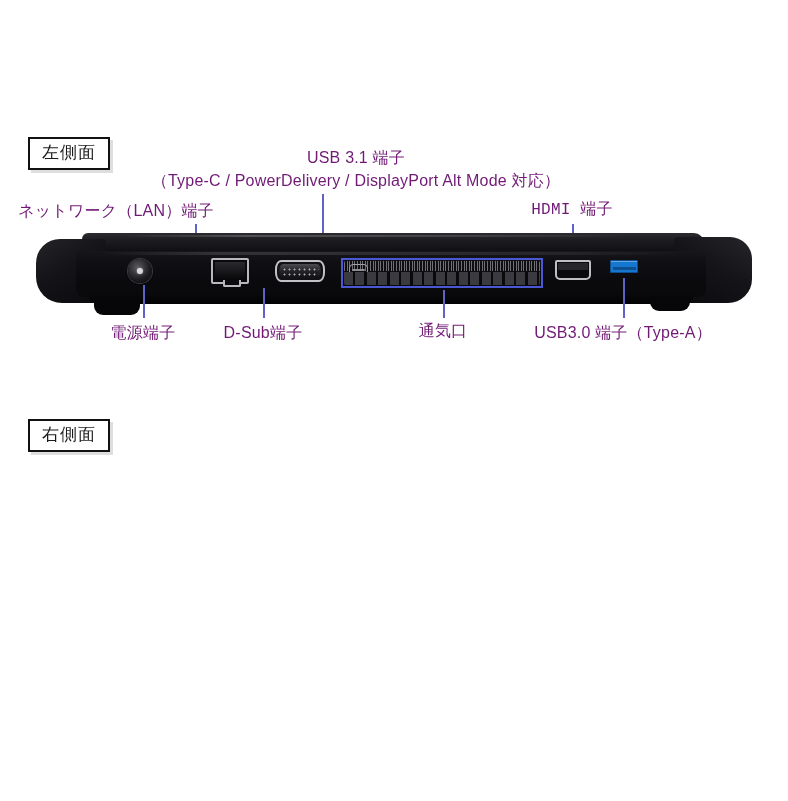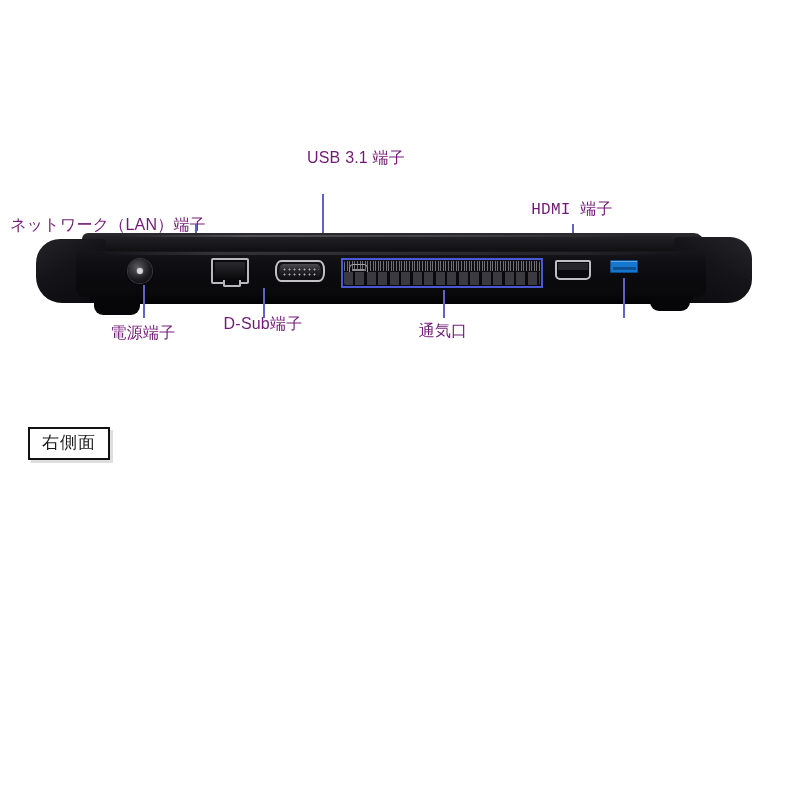--- a/index.html
+++ b/index.html
@@ -1,21 +1,21 @@
 <!DOCTYPE html>
 <html><head>
 <meta charset="utf-8">
 <style>
   html,body{margin:0;padding:0;background:#ffffff;}
   body{width:788px;height:801px;position:relative;overflow:hidden;
        font-family:"Liberation Sans","DejaVu Sans",sans-serif;color:#1a1a1a;}
 
   .diagram{position:absolute;left:0;width:788px;}
   #left-side-diagram{top:0;height:400px;}
-  #right-side-diagram{top:400px;height:401px;}
+  #right-side-diagram{top:392px;height:401px;}
 
   
   .section-tag{position:absolute;border:2px solid #111;background:#fff;
        padding:4px 12px 5px;font-size:17px;line-height:20px;letter-spacing:1px;
        box-shadow:3px 3px 0 rgba(0,0,0,.13);}
 
   
   .lbl{position:absolute;font-size:16px;line-height:21px;white-space:nowrap;
        color:#701a75;letter-spacing:.2px;}
   .lbl.c{transform:translateX(-50%);text-align:center;}
@@ -105,24 +105,26 @@
        opacity:.75;}
   .vent-bot{position:absolute;left:0;right:0;bottom:0;height:54%;
        background-image:repeating-linear-gradient(90deg,
            #3a3a40 0 9px,#0a0a0c 9px 11.5px);}
 </style>
 </head>
 <body>
 
 <div class="diagram" id="left-side-diagram">
 
+  <div class="section-tag" style="left:28px;top:137px;">左側面</div>
 
   <div class="lbl c" style="left:356px;top:147px;">USB 3.1 端子</div>
+  <div class="lbl c" style="left:356px;top:170px;">（Type-C / PowerDelivery / DisplayPort Alt Mode 対応）</div>
 
-  <div class="lbl c" style="left:108px;top:200px;margin-top:14px;">ネットワーク（LAN）端子</div>
+  <div class="lbl c" style="left:116px;top:200px;">ネットワーク（LAN）端子</div>
 
   <div class="lbl c" style="left:572px;top:200px;font-family:Liberation Mono, monospace;">HDMI 端子</div>
 
   <div class="leader" style="left:195px;top:224px;height:44px;"></div>
   <div class="leader" style="left:322px;top:194px;height:74px;"></div>
   <div class="leader" style="left:572px;top:224px;height:48px;"></div>
 
   <div class="laptop" style="left:36px;top:233px;width:716px;height:85px;">
 
     <div class="lid" style="left:46px;right:48px;top:0;height:20px;">
@@ -165,21 +167,22 @@
 
     <div class="port p-usb3" style="left:574px;top:27px;width:28px;height:13px;"></div>
   </div>
 
   <div class="leader" style="left:143px;top:285px;height:33px;"></div>
   <div class="leader" style="left:263px;top:288px;height:30px;"></div>
   <div class="leader" style="left:443px;top:290px;height:28px;"></div>
   <div class="leader" style="left:623px;top:278px;height:40px;"></div>
 
   <div class="lbl c" style="left:143px;top:322px;">電源端子</div>
-  <div class="lbl c" style="left:263px;top:313px;">D-Sub端子</div>
+  <div class="lbl c" style="left:263px;top:322px;">D-Sub端子</div>
   <div class="lbl c" style="left:443px;top:322px;font-family:Liberation Mono, monospace;">通気口</div>
+  <div class="lbl c" style="left:623px;top:322px;">USB3.0 端子（Type-A）</div>
 </div>
 
 <div class="diagram" id="right-side-diagram">
 
   <div class="section-tag" style="left:28px;top:27px;">右側面</div>
 
 </div>
 
 </body></html>

